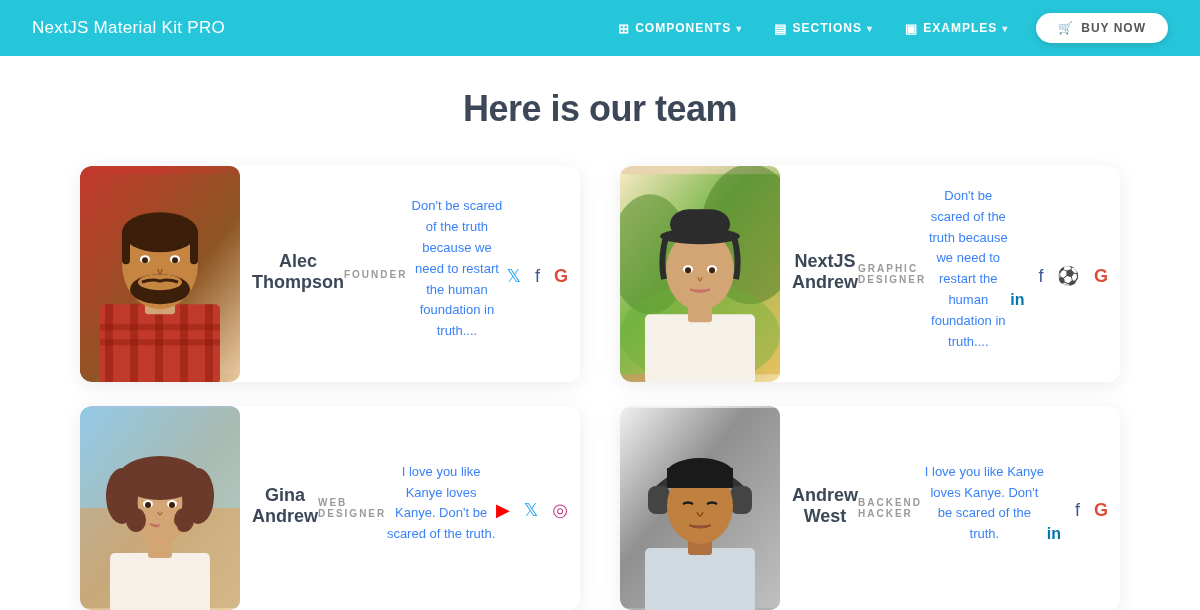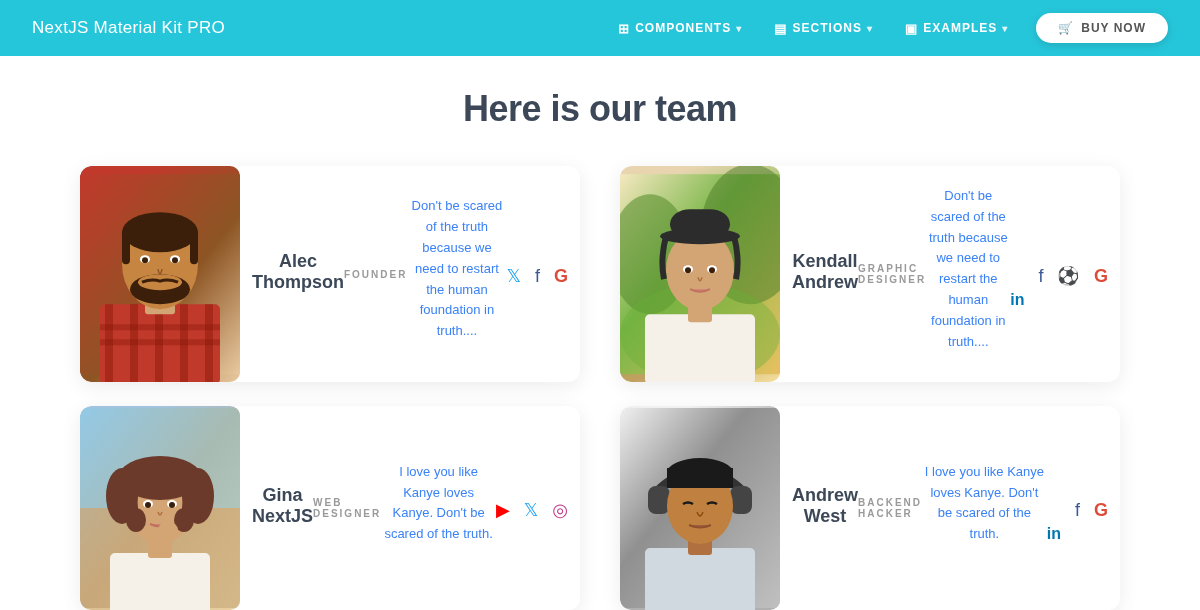--- a/index.html
+++ b/index.html
@@ -289,21 +289,21 @@
           <ellipse cx="92" cy="95" rx="5" ry="4" fill="#fff"></ellipse>
           <ellipse cx="68" cy="96" rx="3" ry="3" fill="#3b1f0a"></ellipse>
           <ellipse cx="92" cy="96" rx="3" ry="3" fill="#3b1f0a"></ellipse>
 
           <path d="M78 103 Q80 110 82 103" stroke="#b07040" stroke-width="1.5" fill="none"></path>
 
           <path d="M70 115 Q80 120 90 115" stroke="#c07060" stroke-width="2" fill="#d08070"></path>
         </svg>
       </div>
       <div class="team-info">
-        <div class="member-name">Kendall Andrew</div>
+        <div class="member-name">NextJS Andrew</div>
         <div class="member-role">GRAPHIC DESIGNER</div>
         <div class="member-desc">Don't be scared of the truth because we need to restart the human foundation in truth....</div>
         <div class="social-links">
           <span class="social-icon icon-linkedin" title="LinkedIn" style="font-weight:700;font-size:16px;">in</span>
           <span class="social-icon icon-facebook" title="Facebook">f</span>
           <span class="social-icon icon-dribbble" title="Dribbble">⚽</span>
           <span class="social-icon icon-google" title="Google" style="font-weight:700;">G</span>
         </div>
       </div>
     </div>
@@ -344,21 +344,21 @@
           <ellipse cx="92" cy="97" rx="3" ry="3" fill="#3b1f0a"></ellipse>
 
           <path d="M78 104 Q80 110 82 104" stroke="#b07040" stroke-width="1.5" fill="none"></path>
 
           <path d="M70 116 Q80 121 90 116" stroke="#c07060" stroke-width="2" fill="#d08070"></path>
 
           <ellipse cx="88" cy="122" rx="10" ry="8" fill="#d4a574"></ellipse>
         </svg>
       </div>
       <div class="team-info">
-        <div class="member-name">Gina NextJS</div>
+        <div class="member-name">Gina Andrew</div>
         <div class="member-role">WEB DESIGNER</div>
         <div class="member-desc">I love you like Kanye loves Kanye. Don't be scared of the truth.</div>
         <div class="social-links">
           <span class="social-icon icon-youtube" title="YouTube">▶</span>
           <span class="social-icon icon-twitter" title="Twitter">𝕏</span>
           <span class="social-icon icon-instagram" title="Instagram">◎</span>
         </div>
       </div>
     </div>
 

